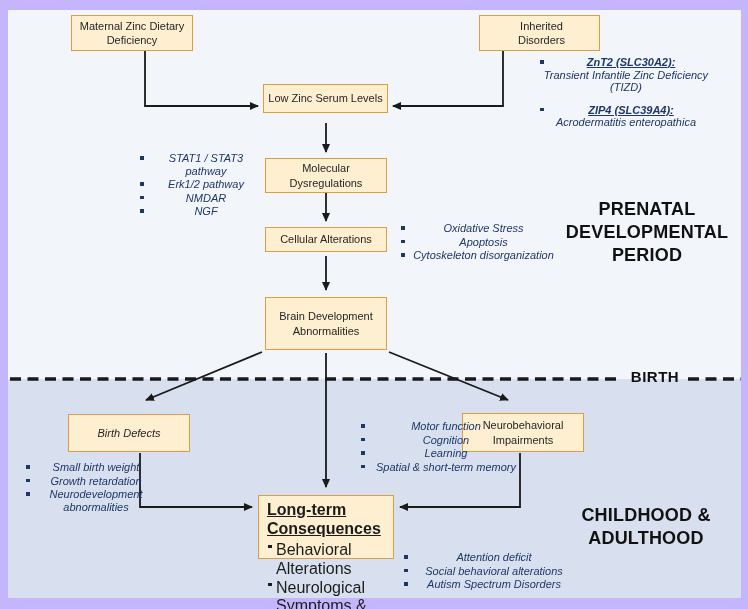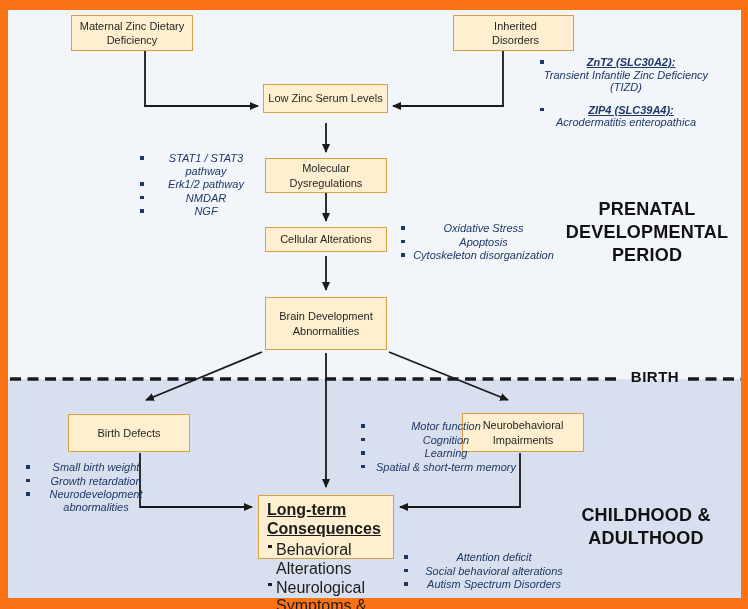--- a/index.html
+++ b/index.html
@@ -1,17 +1,17 @@
 <!DOCTYPE html>
 <html style="--box-fill: #fdefcf; --box-border: #dd9d42; --annotation-text: #1e3765; --prenatal-bg: #f2f5fa; --postnatal-bg: #d8e0ef; --arrow: #1a1a1a;"><head>
 <meta charset="utf-8">
 <style>
   html,body{margin:0;padding:0;background:#ffffff;}
   body{font-family:"Liberation Sans", sans-serif;}
-  #figure{position:relative;width:748px;height:609px;background:#f97316;overflow:hidden;}
+  #figure{position:relative;width:748px;height:609px;background:#c4b5fd;overflow:hidden;}
   .region{position:absolute;left:8px;width:733px;}
   #region-prenatal{top:10px;height:369px;background:var(--prenatal-bg,#f2f5fa);}
   #region-postnatal{top:379px;height:219px;background:var(--postnatal-bg,#d8e0ef);}
   svg.arrows{position:absolute;left:0;top:0;width:748px;height:609px;pointer-events:none;}
   .arrows .flow{stroke:var(--arrow,#1a1a1a);stroke-width:1.8;fill:none;}
   .arrows .birthline{stroke:var(--arrow,#111111);stroke-width:3.6;stroke-dasharray:11 6.5;fill:none;}
   .arrows marker path{fill:var(--arrow,#1a1a1a);}
   .box{position:absolute;box-sizing:border-box;background:var(--box-fill,#fdefcf);
        border:1.6px solid var(--box-border,#dd9d42);display:flex;align-items:center;
        justify-content:center;text-align:center;font-size:11px;line-height:1.3;
@@ -62,31 +62,31 @@
     <line class="flow" x1="326" y1="256" x2="326" y2="290" marker-end="url(#ah)"></line>
     <line class="flow" x1="262" y1="352" x2="146" y2="400" marker-end="url(#ah)"></line>
     <line class="flow" x1="326" y1="353" x2="326" y2="487" marker-end="url(#ah)"></line>
     <line class="flow" x1="389" y1="352" x2="508" y2="400" marker-end="url(#ah)"></line>
     <polyline class="flow" points="140,453 140,507 252,507" marker-end="url(#ah)"></polyline>
     <polyline class="flow" points="520,453 520,507 400,507" marker-end="url(#ah)"></polyline>
   </svg>
 
   <div class="box" style="left:71px;top:15px;width:122px;height:36px;">Maternal Zinc Dietary Deficiency</div>
 
-  <div class="box narrow" style="left:453px;top:15px;width:121px;height:36px;padding-left:28px;">Inherited Disorders</div>
+  <div class="box narrow" style="left:479px;top:15px;width:121px;height:36px;padding-left:28px;">Inherited Disorders</div>
 
   <div class="box" style="left:263px;top:84px;width:125px;height:29px;">Low Zinc Serum Levels</div>
 
   <div class="box" style="left:265px;top:158px;width:122px;height:35px;">Molecular Dysregulations</div>
 
   <div class="box" style="left:265px;top:227px;width:122px;height:25px;">Cellular Alterations</div>
 
   <div class="box" style="left:265px;top:297px;width:122px;height:53px;">Brain Development Abnormalities</div>
 
-  <div class="box" style="left:68px;top:414px;width:122px;height:38px;">Birth Defects</div>
+  <div class="box" style="left:68px;top:414px;width:122px;height:38px;font-style:italic;">Birth Defects</div>
 
   <div class="box" style="left:462px;top:413px;width:122px;height:39px;">Neurobehavioral Impairments</div>
 
   <div class="box-longterm">
     <div class="lt-title">Long-term Consequences</div>
     <div class="lt-item">Behavioral Alterations</div>
     <div class="lt-item">Neurological Symptoms &amp; Disorders</div>
   </div>
 
   <div class="ann" style="left:540px;top:56px;width:172px;">

